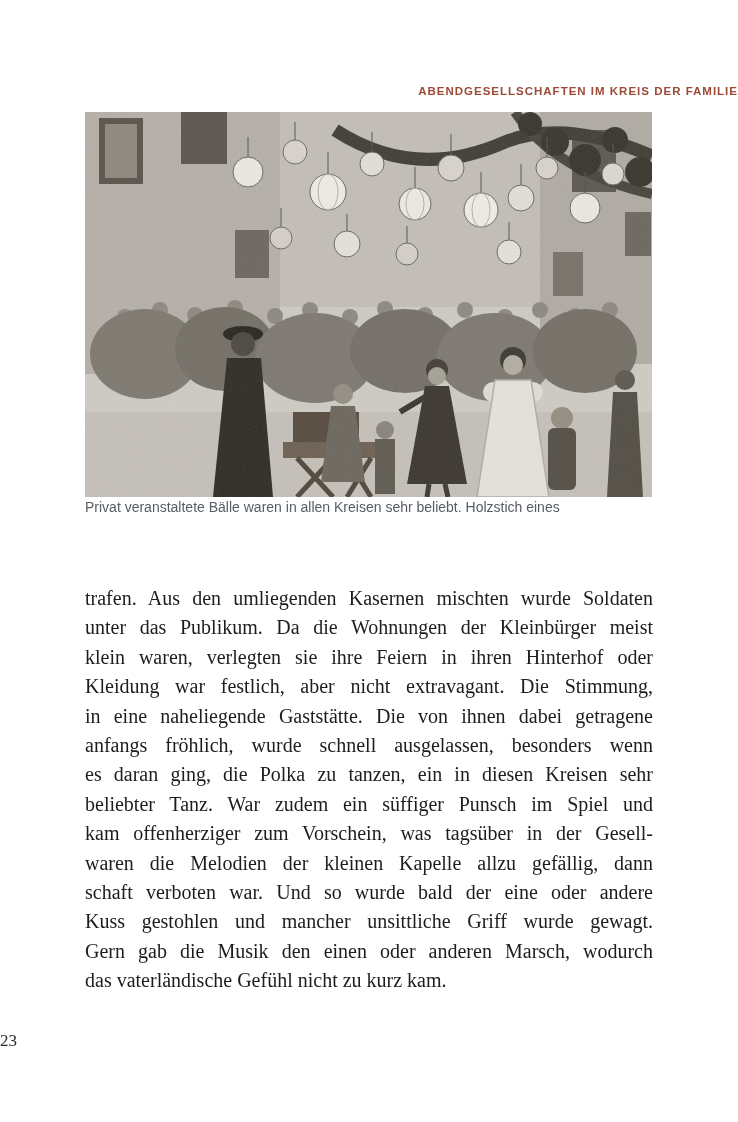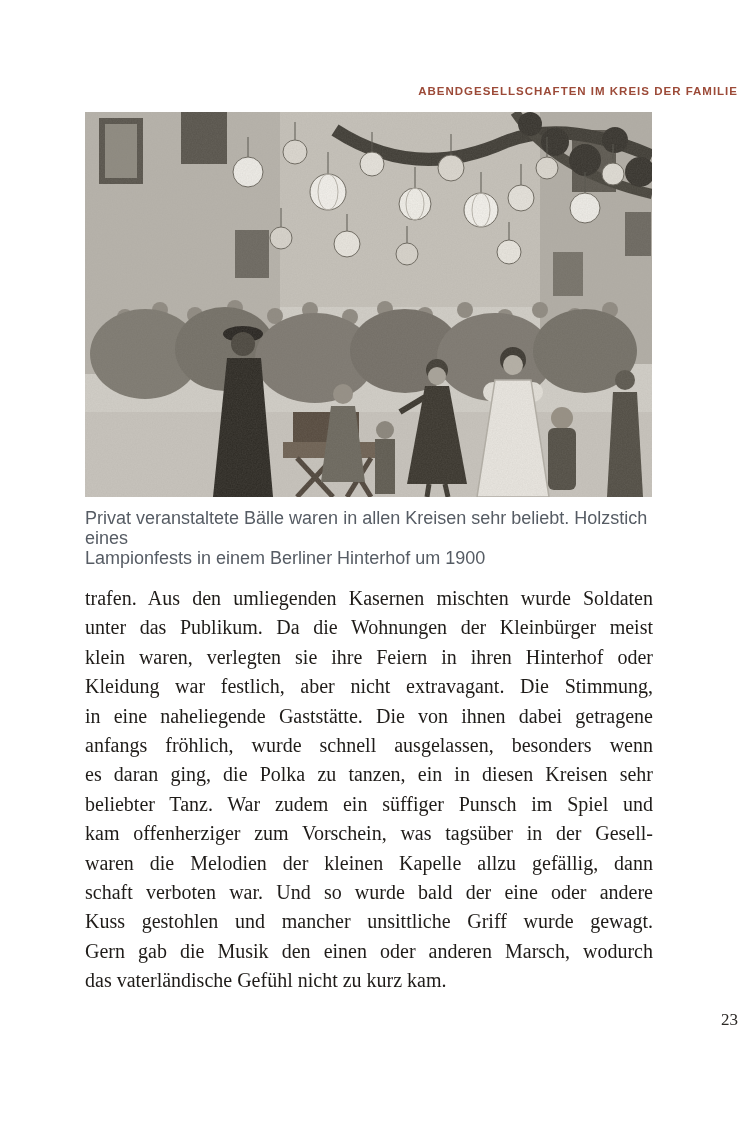--- a/index.html
+++ b/index.html
@@ -15,33 +15,32 @@
     font-family:"Liberation Sans", sans-serif;
     font-weight:bold; font-size:11.5px; letter-spacing:1px;
     color:#9C4A38;
     margin-top:26px;
   }
   .figure { position:absolute; top:112px; left:85px; width:567px; }
   .figure-image {
     display:block; width:567px; height:385px; background:#d4d1ca;
   }
   .figure-caption {
-    margin-top:11px;
     font-family:"Liberation Sans", sans-serif;
-    font-size:18px; line-height:20px; color:#565C64;
+    font-size:14px; line-height:20px; color:#565C64;
   }
   .body-text {
     position:absolute; top:584px; left:85px; width:568px;
     font-size:20px; line-height:29.4px; color:#1F1C19;
   }
   .body-line { text-align:justify; text-align-last:justify; white-space:normal; }
   .body-line.last { text-align-last:left; }
   .page-number {
-    position:absolute; top:1010px; left:0; width:100%;
-    text-align:right; font-size:17px; color:#2B2825;
+    position:absolute; top:1031px; left:0; width:100%;
+    text-align:left; font-size:17px; color:#2B2825;
   }
 </style>
 </head>
 <body>
 
 <div class="page">
 
   <div class="running-header">ABENDGESELLSCHAFTEN IM KREIS DER FAMILIE</div>
 
   <figure class="figure">
@@ -177,21 +176,20 @@
 
         <circle cx="540" cy="268" r="10" fill="#5b574e"></circle>
         <path d="M528,280 L552,280 L558,385 L522,385 Z" fill="#504c43"></path>
       </g>
 
       <rect width="567" height="385" filter="url(#grain)"></rect>
     </svg>
 
     <figcaption class="figure-caption">
       <div>Privat veranstaltete Bälle waren in allen Kreisen sehr beliebt. Holzstich eines</div>
-      <div>Lampionfests in einem Berliner Hinterhof um 1900</div>
     </figcaption>
   </figure>
 
   <div class="body-text">
       <div class="body-line">trafen. Aus den umliegenden Kasernen mischten wurde Soldaten</div>
       <div class="body-line">unter das Publikum. Da die Wohnungen der Kleinbürger meist</div>
       <div class="body-line">klein waren, verlegten sie ihre Feiern in ihren Hinterhof oder</div>
       <div class="body-line">Kleidung war festlich, aber nicht extravagant. Die Stimmung,</div>
       <div class="body-line">in eine naheliegende Gaststätte. Die von ihnen dabei getragene</div>
       <div class="body-line">anfangs fröhlich, wurde schnell ausgelassen, besonders wenn</div>

